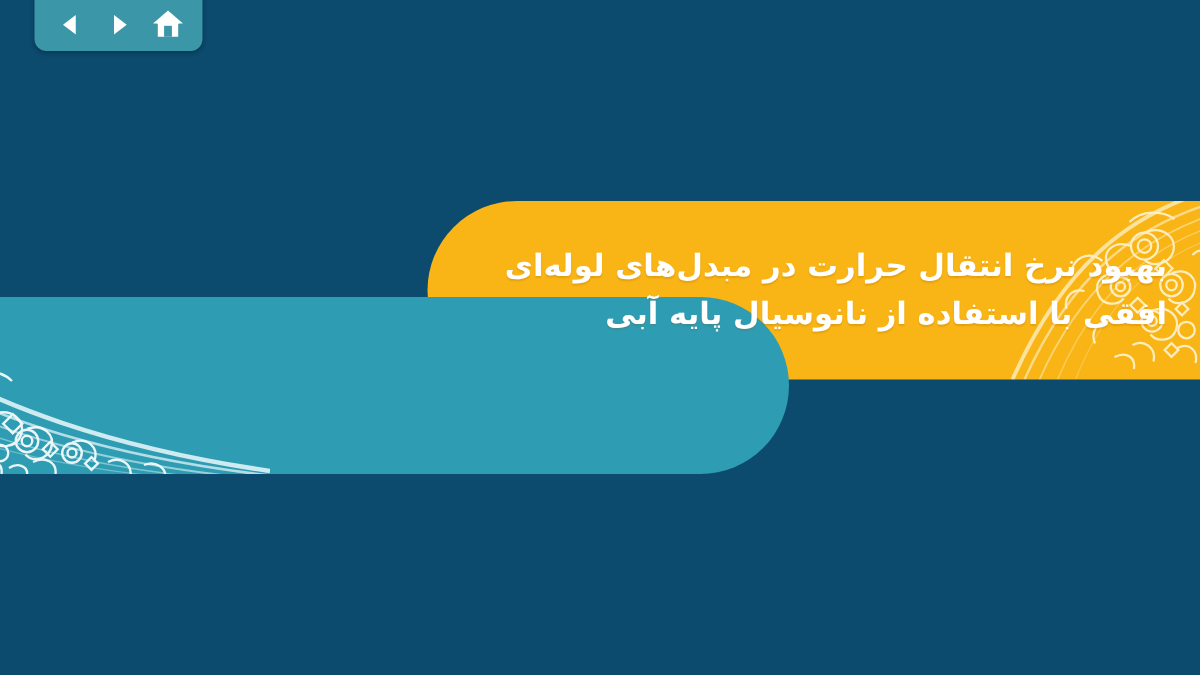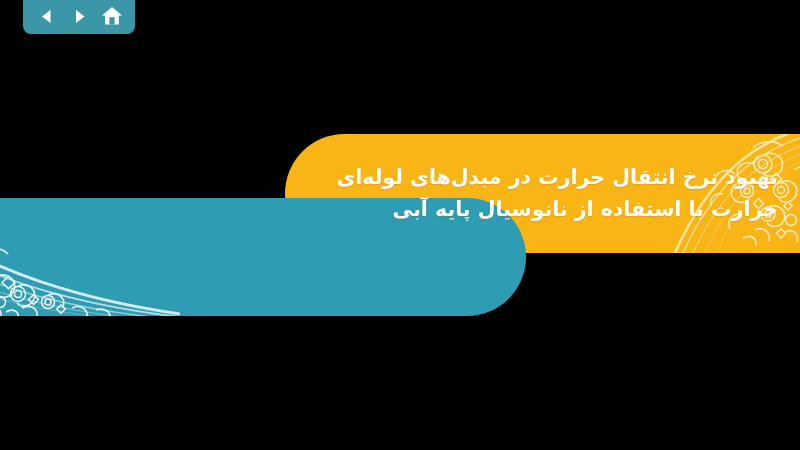--- a/index.html
+++ b/index.html
@@ -4,21 +4,21 @@
 <style>
   html, body {
     margin: 0;
     padding: 0;
     background: #414042;
   }
   #stage {
     position: relative;
     width: 800px;
     height: 450px;
-    background: #000000;
+    background: #0c4a6e;
     overflow: hidden;
     font-family: "DejaVu Sans", sans-serif;
   }
 
   
   #navbar {
     position: absolute;
     left: 23px;
     top: -6px;
     width: 112px;
@@ -183,21 +183,21 @@
           <path d="M100 40 C92 34 84 36 80 44"></path>
           <path d="M160 36 C166 30 170 34 168 42"></path>
           <path d="M108 104 C116 100 122 104 121 112"></path>
           <path d="M88 60 C80 58 74 64 76 72"></path>
         </g>
       </g>
     </svg>
 
     <div id="title-block">
       <div class="title-line">بهبود نرخ انتقال حرارت در مبدل‌های لوله‌ای</div>
-      <div class="title-line">حرارت با استفاده از نانوسیال پایه آبی</div>
+      <div class="title-line">افقی با استفاده از نانوسیال پایه آبی</div>
     </div>
   </div>
 
   <div id="teal-banner">
     <svg id="teal-ornament" viewBox="0 0 220 118" preserveAspectRatio="none">
       <defs>
         <clipPath id="clipTeal">
             <rect x="0" y="0" width="220" height="118"></rect>
           </clipPath>
       </defs>

